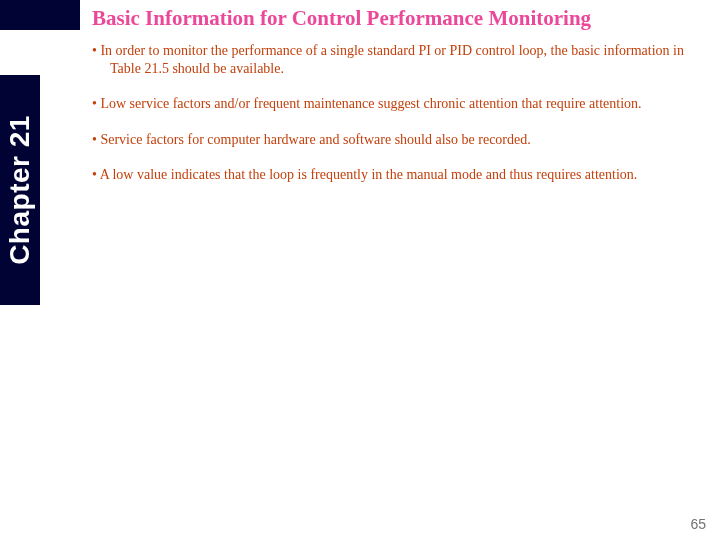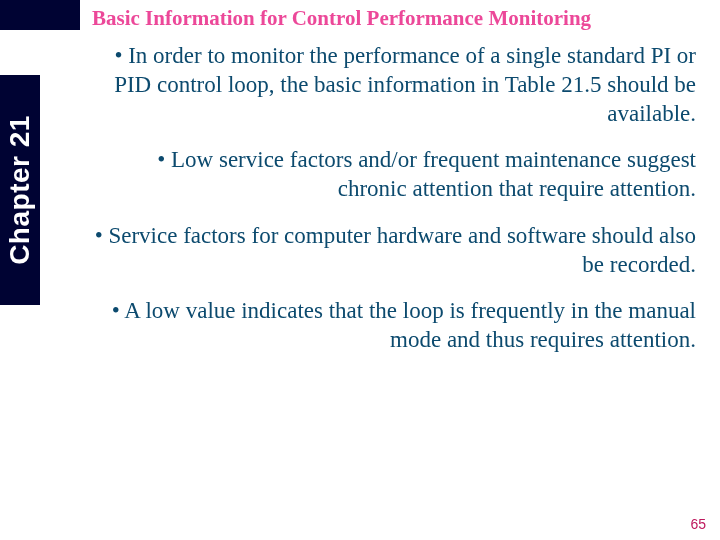--- a/index.html
+++ b/index.html
@@ -46,39 +46,38 @@
     font-weight: bold;
     letter-spacing: 0.5px;
   }
   .content {
     position: absolute;
     top: 42px;
     left: 92px;
     right: 24px;
   }
   .bullet {
-    font-size: 23px;
+    font-size: 14px;
     line-height: 1.25;
-    color: #0c4a6e;
+    color: #c2410c;
     margin-bottom: 18px;
     padding-left: 18px;
     text-indent: -18px;
-    text-align: right;
   }
   .bullet::before {
     content: "• ";
   }
   .italic { font-style: italic; }
   .page-number {
     position: absolute;
     bottom: 8px;
     right: 14px;
     font-family: Arial, Helvetica, sans-serif;
     font-size: 14px;
-    color: #be185d;
+    color: #737373;
   }
 </style>
 </head>
 <body>
 
 <div class="corner-box"></div>
 
 <div class="title">Basic Information for Control Performance Monitoring</div>
 
 <div class="sidebar">

